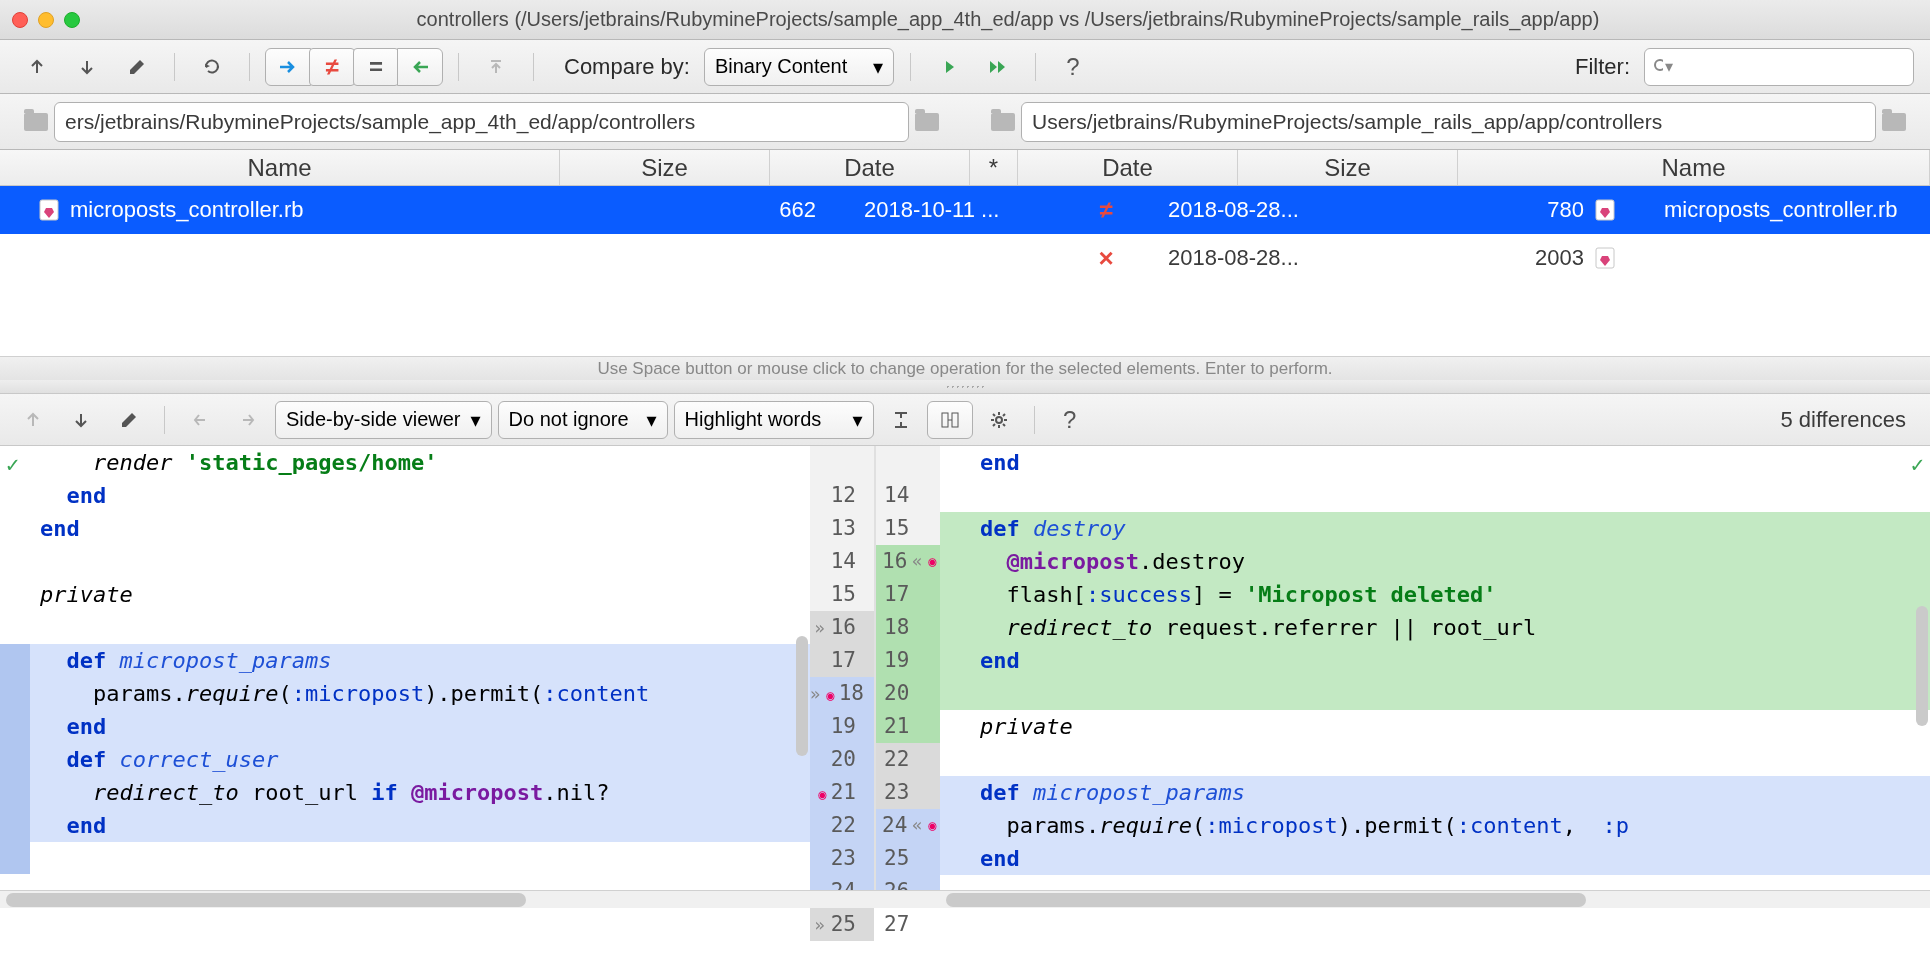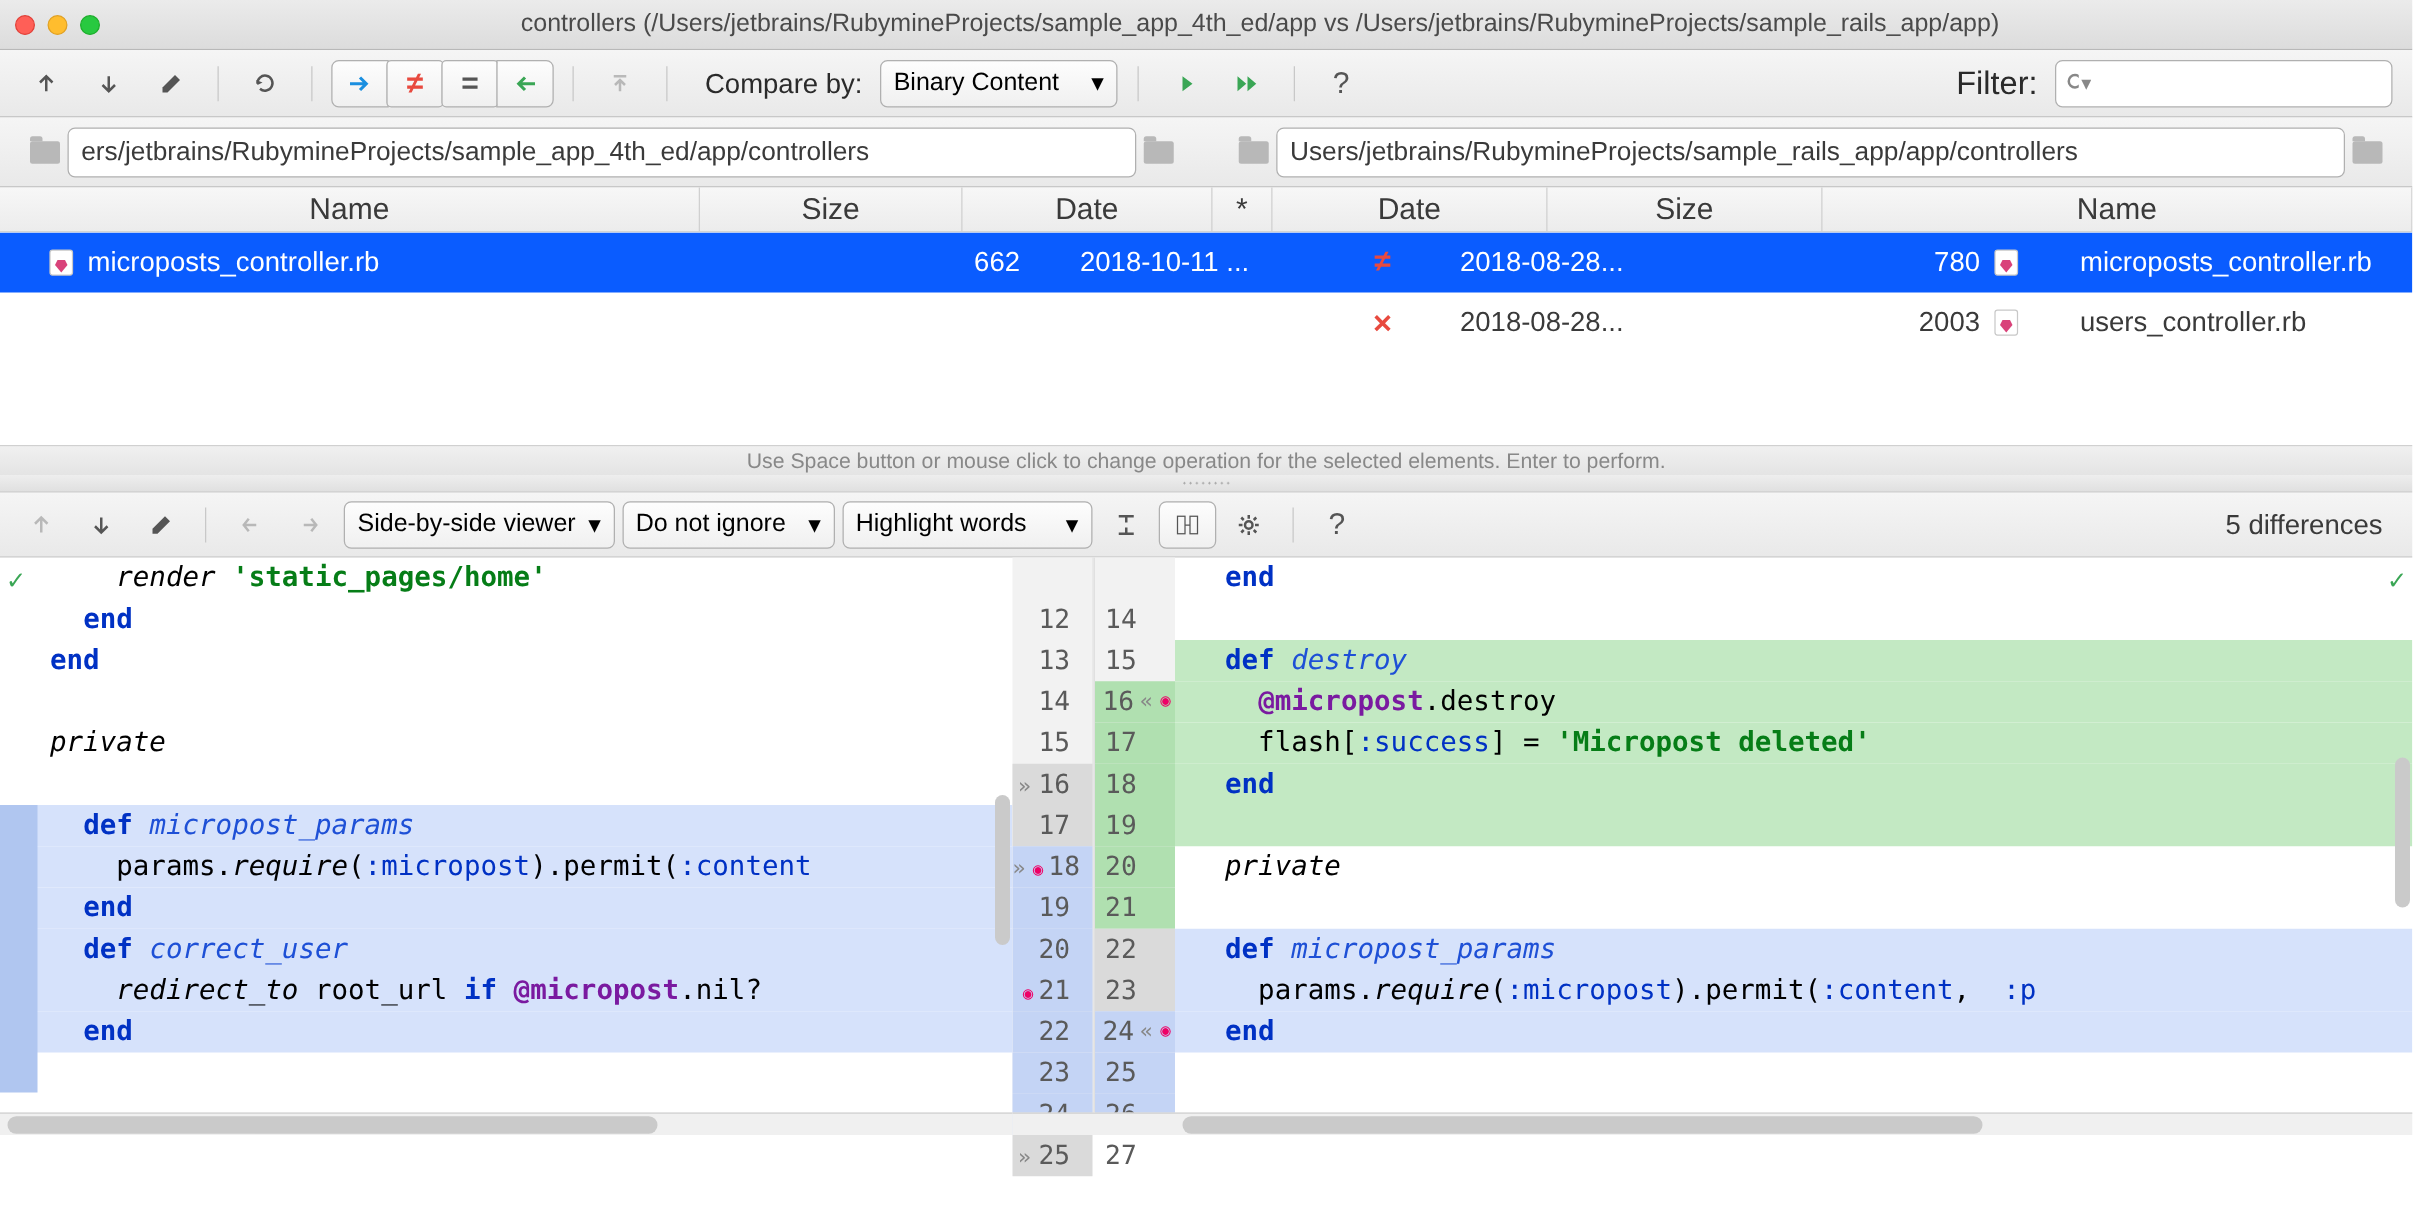--- a/index.html
+++ b/index.html
@@ -20,21 +20,21 @@
 .tb-sep{width:1px;height:28px;background:#c8c8c8;margin:0 8px;}
 .tb-btn{width:42px;height:36px;display:flex;align-items:center;justify-content:center;border:none;background:transparent;cursor:pointer;border-radius:4px;}
 .tb-btn.boxed{background:linear-gradient(#fdfdfd,#f0f0f0);border:1px solid #b0b0b0;width:46px;height:38px;margin:0 -1px;}
 .tb-btn.boxed:first-child{border-radius:6px 0 0 6px;}
 .tb-btn.boxed:last-child{border-radius:0 6px 6px 0;}
 .tb-btn.disabled{opacity:0.35;cursor:default;}
 .compare-label{font-size:22px;color:#2a2a2a;margin-left:14px;margin-right:6px;}
 .combo{height:38px;background:linear-gradient(#fdfdfd,#f0f0f0);border:1px solid #b0b0b0;border-radius:6px;display:flex;align-items:center;padding:16px 10px;gap:10px;font-size:20px;min-width:190px;}
 .combo .label{flex:1;}
 .flex-grow{flex:1;}
-.filter-label{font-size:26px;color:#2a2a2a;margin-right:6px;}
+.filter-label{font-size:22px;color:#2a2a2a;margin-right:6px;}
 .filter-box{height:38px;border:1px solid #b0b0b0;border-radius:6px;background:#fff;display:flex;align-items:center;padding:0 8px;width:270px;}
 .filter-box input{border:none;outline:none;flex:1;font-size:18px;}
 
 
 .pathbar{height:56px;background:linear-gradient(#f5f5f5,#e9e9e9);display:flex;gap:52px;align-items:center;padding:0 24px;border-bottom:1px solid #b8b8b8;}
 .pathhalf{display:flex;align-items:center;flex:1;gap:6px;}
 .dir-icon{width:24px;height:18px;background:#b8b8b8;border-radius:2px;position:relative;}
 .dir-icon::before{content:"";position:absolute;top:-4px;left:0;width:10px;height:4px;background:#b8b8b8;border-radius:2px 2px 0 0;}
 .pathbox{flex:1;height:40px;border:1px solid #b0b0b0;border-radius:6px;background:#fff;display:flex;align-items:center;padding:0 10px;font-size:21px;color:#3a3a3a;white-space:nowrap;overflow:hidden;}
 
@@ -274,23 +274,20 @@
       </div>
       <div class="col-size2">
         <span>2003</span>
         <span class="ruby-icon" style="margin-left:10px">
           <svg width="22" height="24">
             <rect x="2" y="2" width="18" height="20" rx="2" fill="#fff" stroke="#c8c8c8"></rect>
             <path d="M6 14 L11 20 L16 14 L14 10 L8 10 Z" fill="#d9437a"></path>
           </svg>
         </span>
       </div>
-      <div class="col-name2">
-        <span>users_controller.rb</span>
-      </div>
     </div>
   </div>
 
 <div class="hint">Use Space button or mouse click to change operation for the selected elements. Enter to perform.</div>
 <div class="grip"></div>
 
 <div class="diff-toolbar">
   <button class="tb-btn disabled">
       <svg width="18" height="18">
         <path d="M9 3 L9 15 M4 8 L9 3 L14 8" stroke="#555" stroke-width="2" fill="none"></path>
@@ -424,20 +421,21 @@
     <span class="check right">✓</span>
     <div class="vscroll">
         <div class="thumb" style="top:160px;height:120px"></div>
       </div>
     <div id="right-code">
         <div class="code-line "><span class="kw">end</span></div>
         <div class="code-line "></div>
         <div class="code-line bg-green"><span class="kw">def</span> <span class="meth">destroy</span></div>
         <div class="code-line bg-green">  <span class="iv">@micropost</span>.destroy</div>
         <div class="code-line bg-green">  flash[<span class="sym">:success</span>] = <span class="str">'Micropost deleted'</span></div>
+        <div class="code-line bg-green">  <span class="call">redirect_to</span> request.referrer || root_url</div>
         <div class="code-line bg-green"><span class="kw">end</span></div>
         <div class="code-line bg-green"></div>
         <div class="code-line "><span class="call">private</span></div>
         <div class="code-line "></div>
         <div class="code-line bg-blue"><span class="kw">def</span> <span class="meth">micropost_params</span></div>
         <div class="code-line bg-blue">  params.<span class="call">require</span>(<span class="sym">:micropost</span>).permit(<span class="sym">:content</span>,  <span class="sym">:p</span></div>
         <div class="code-line bg-blue"><span class="kw">end</span></div>
       </div>
   </div>
 </div>

